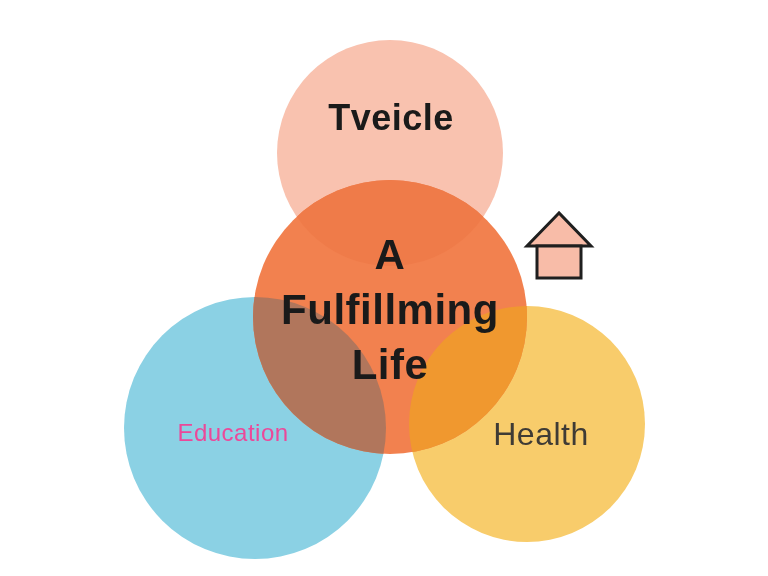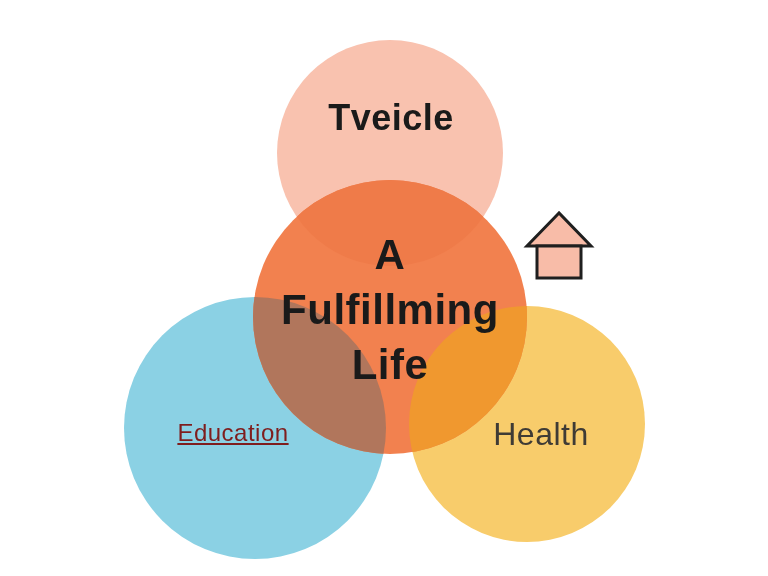--- a/index.html
+++ b/index.html
@@ -92,21 +92,21 @@
     <circle cx="390" cy="317" r="137" clip-path="url(#clip-left)" fill="#B1765C"></circle>
     <circle cx="390" cy="317" r="137" clip-path="url(#clip-right)" fill="#F0982F"></circle>
   </svg>
 
   <div class="label top-label" style="color: rgb(26, 26, 26);">Tveicle</div>
 
   <div class="label center-label" style="color: rgb(26, 26, 26);">A
 Fulfillming
 Life</div>
 
-  <div class="label education-label" style="color: #7f1d1d; text-decoration: underline;">Education</div>
+  <div class="label education-label" style="color: #ec4899;">Education</div>
 
   <div class="label health-label" style="color: rgb(63, 59, 53);">Health</div>
 
   <svg class="house-svg" width="84" height="84" viewBox="0 0 84 84">
     <polygon points="42,11 10,44 74,44" stroke-width="3" stroke-linejoin="miter" fill="#F8BCA8" stroke="#1F1F1F"></polygon>
     <rect x="20" y="44" width="44" height="32" stroke-width="3" fill="#F8BCA8" stroke="#1F1F1F"></rect>
   </svg>
 
 </div>
 

